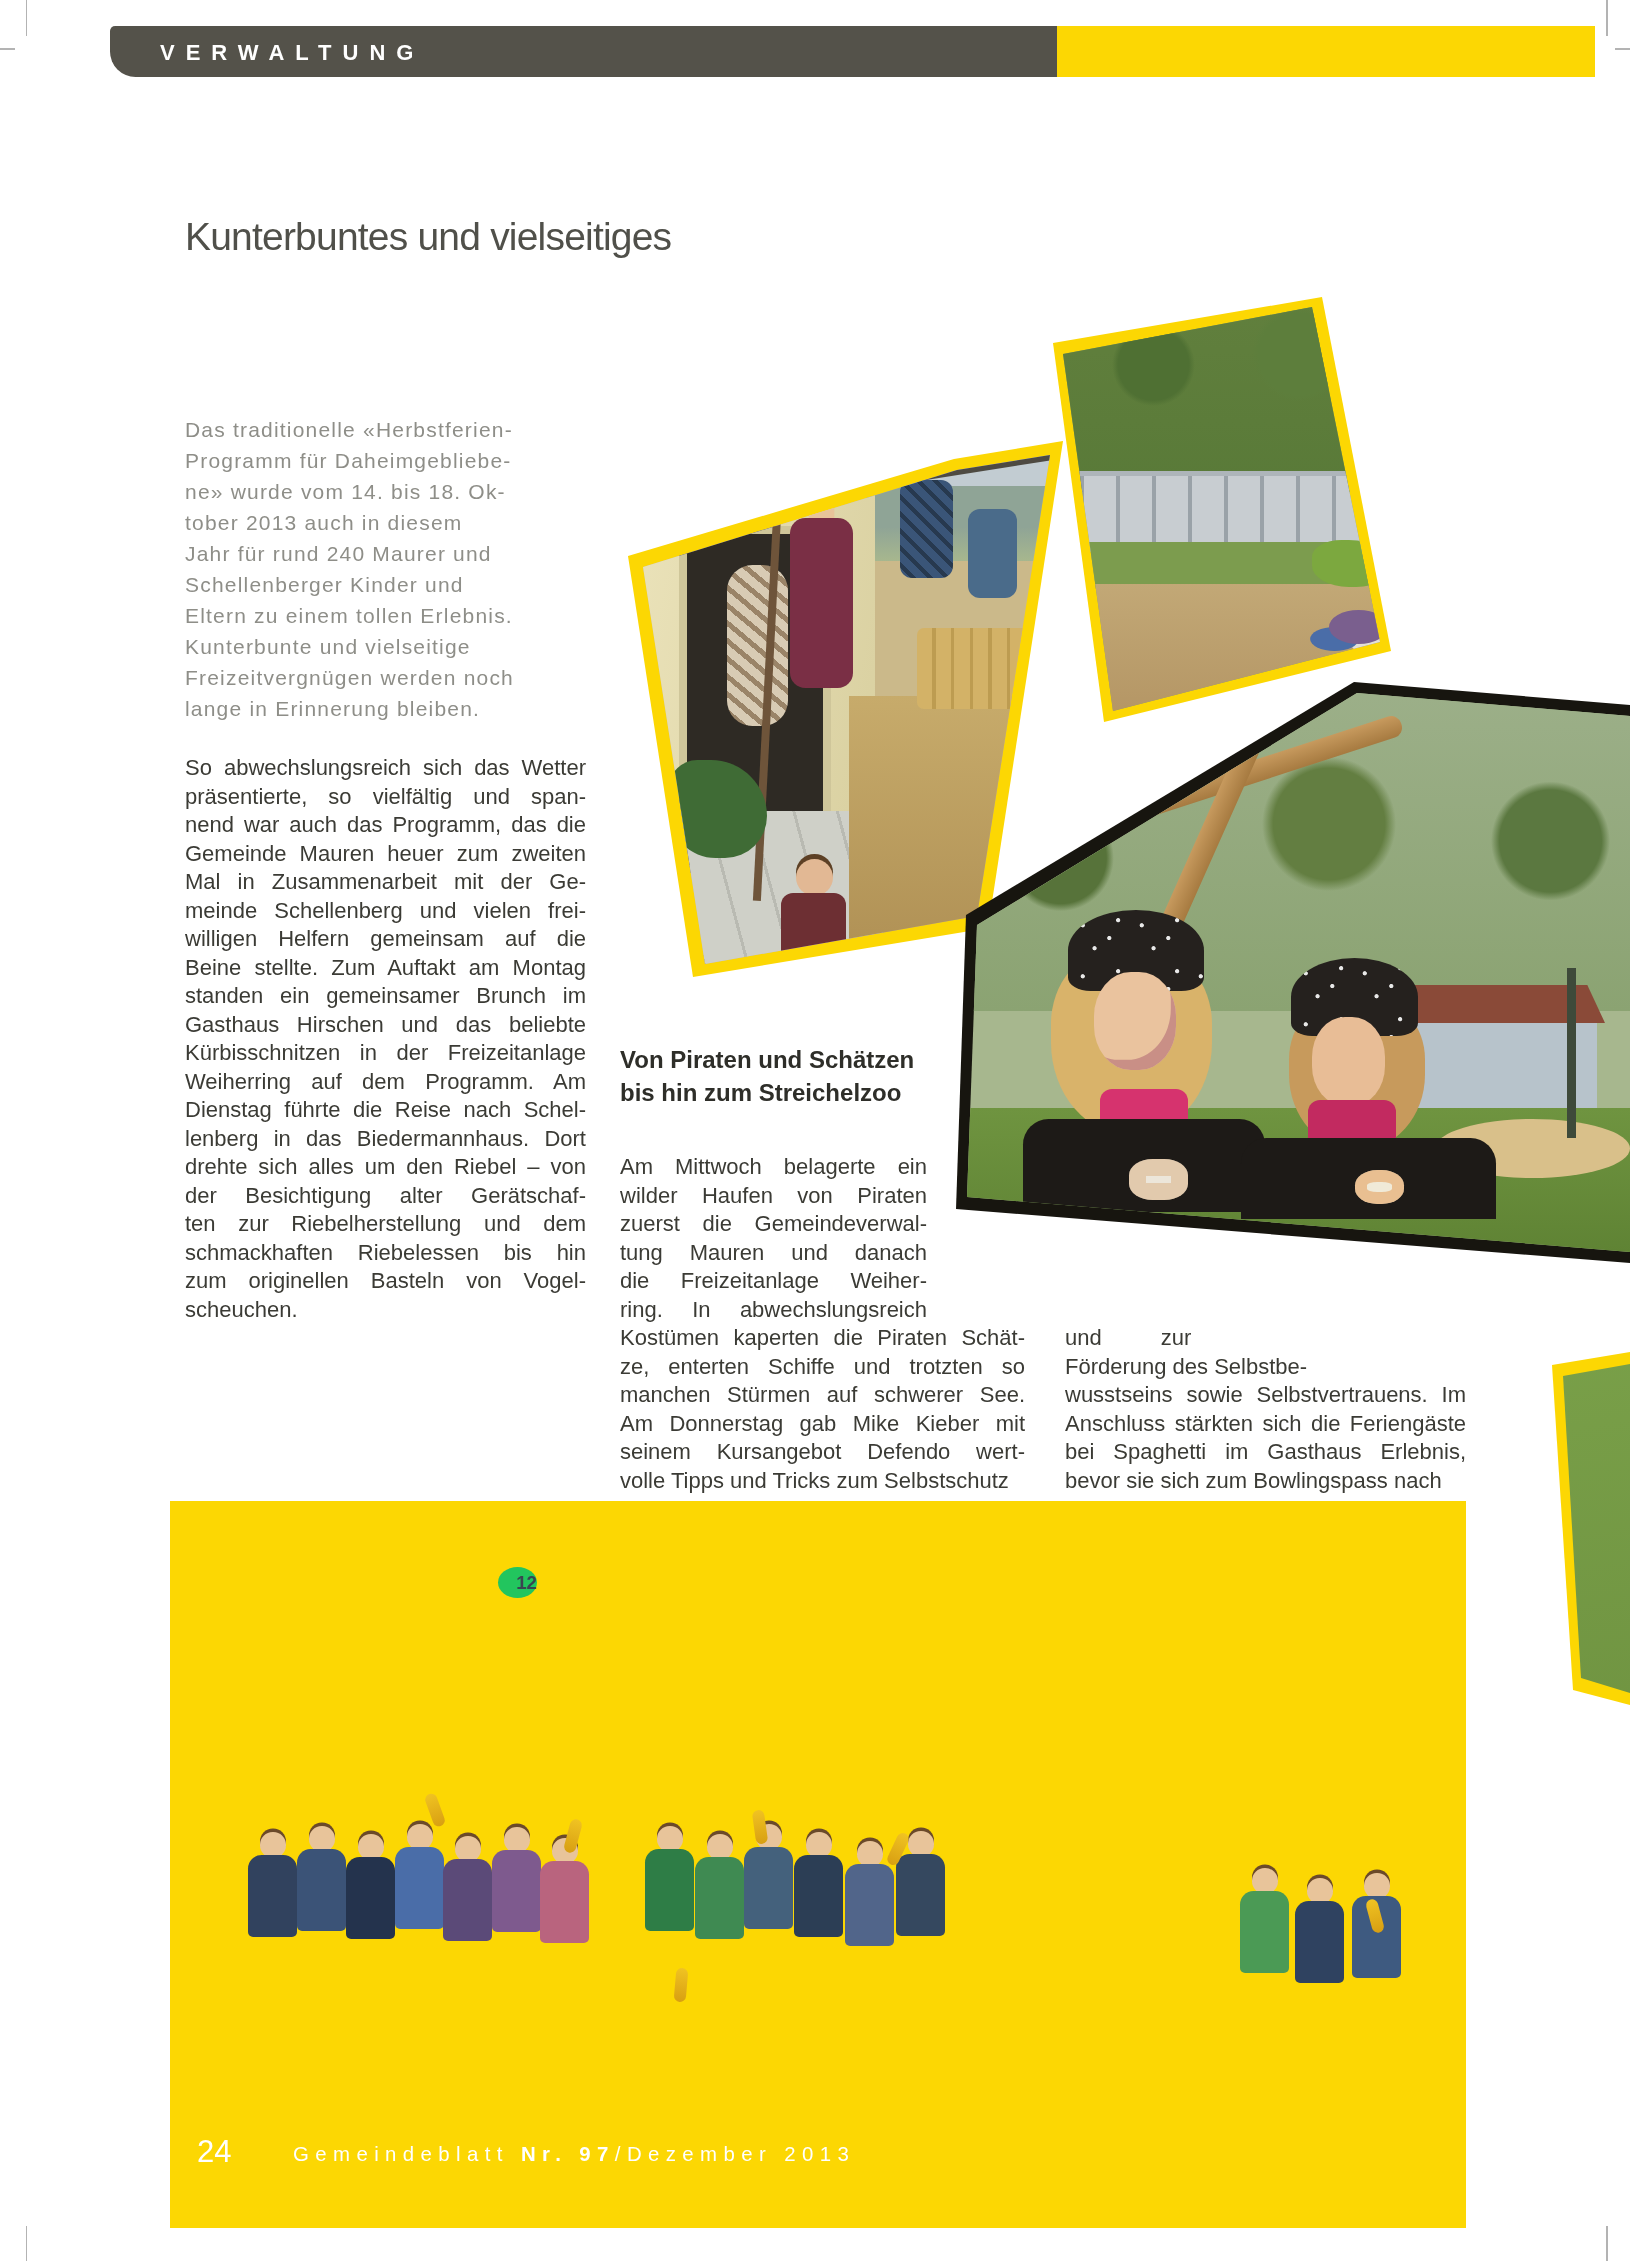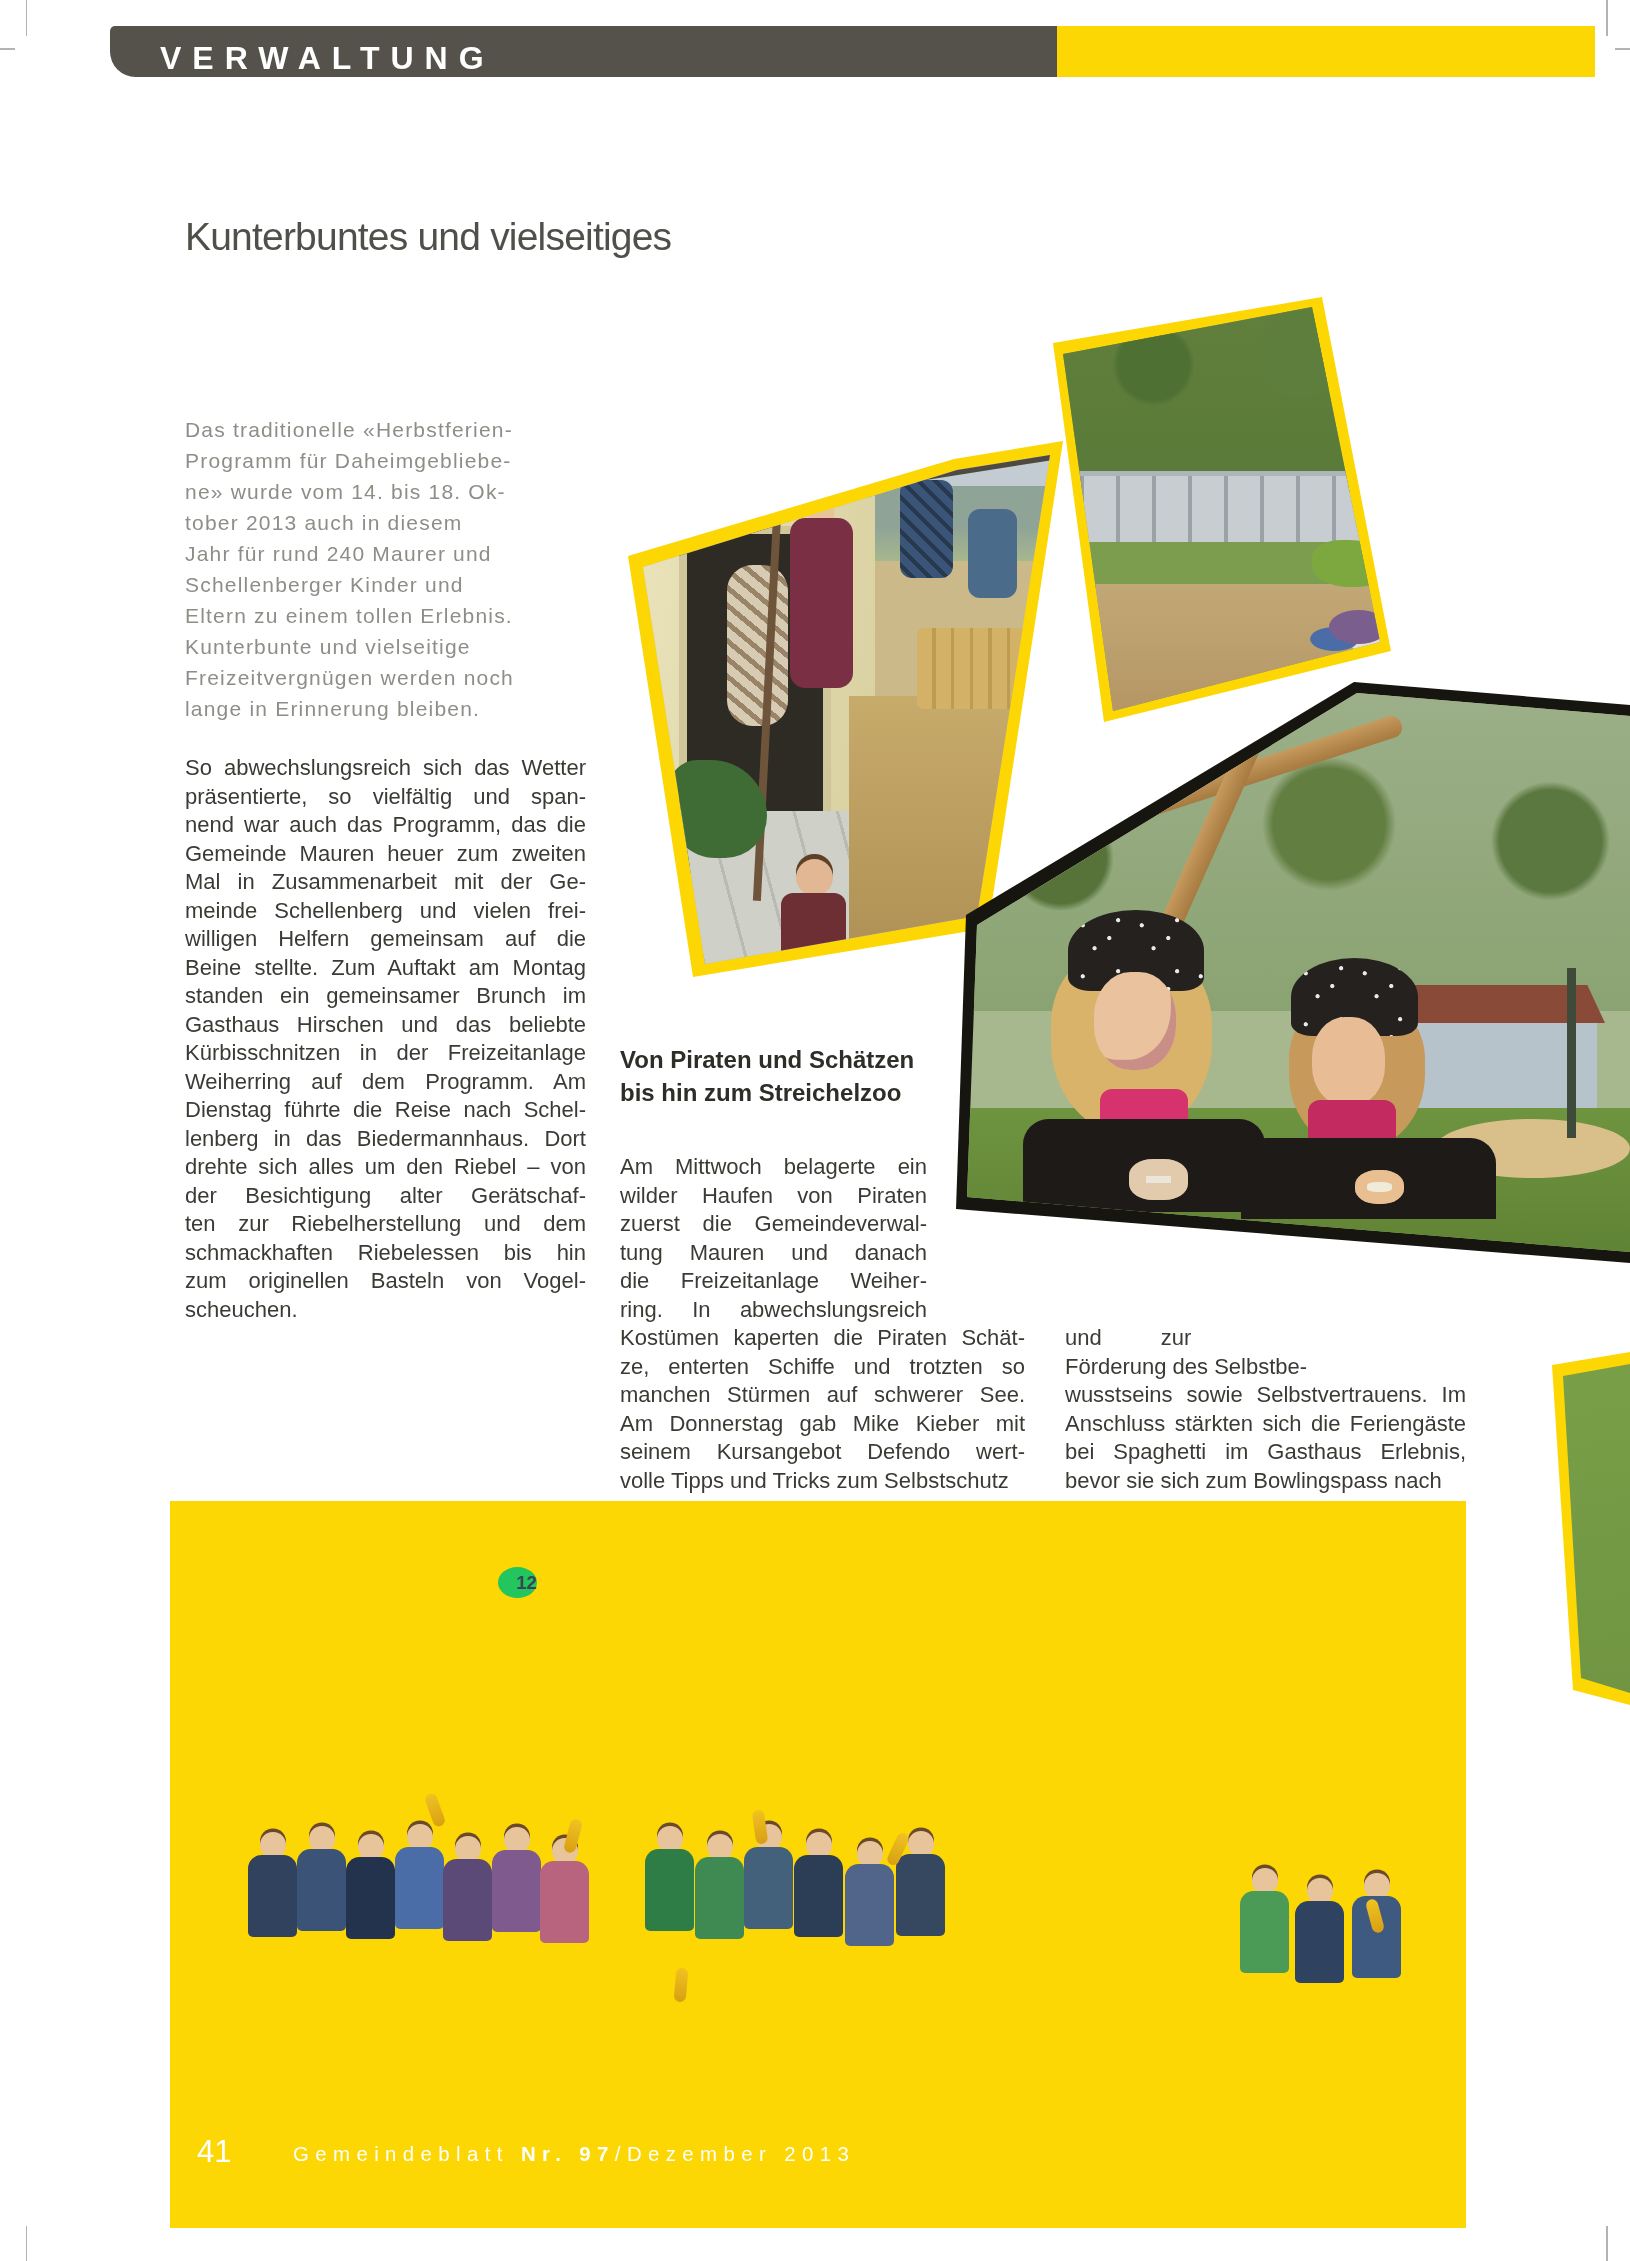--- a/index.html
+++ b/index.html
@@ -5,21 +5,21 @@
   html,body{margin:0;padding:0;background:#e9e9e9;}
   .page{position:relative;width:1630px;height:2261px;background:#ffffff;overflow:hidden;
         font-family:"Liberation Sans",sans-serif;}
   
   .cropmark{position:absolute;background:#b3b3b3;}
   
   .banner-gray{position:absolute;left:110px;top:25.5px;width:947px;height:51px;
       background:var(--banner-gray);border-radius:5.1px 0 0 25.5px;}
   .banner-yellow{position:absolute;left:1057px;top:25.5px;width:538px;height:51px;
       background:var(--accent);}
-  .banner-label{position:absolute;left:160px;top:40px;color:#fff;font-size:32px;font-weight:bold;
+  .banner-label{position:absolute;left:160px;top:40px;color:#fff;font-size:22px;font-weight:bold;
       letter-spacing:11px;}
   
   .title{position:absolute;left:185px;top:212px;color:var(--title-color);line-height:49px;}
   .title .l1{font-size:39px;font-weight:normal;letter-spacing:-0.8px;color:#50504a;}
   .title .l2{font-size:42px;font-weight:bold;letter-spacing:-0.8px;color:#45453f;}
   
   .intro{position:absolute;left:185px;top:414px;width:406px;color:var(--intro-color);
       font-size:21px;line-height:31px;letter-spacing:1.2px;}
   .col{position:absolute;font-size:22px;line-height:28.5px;color:var(--body-color);}
   .col .line{text-align:justify;text-align-last:justify;white-space:nowrap;}
@@ -209,21 +209,21 @@
   <div class="ph phD-out">
     <div class="ph phD-in"></div>
   </div>
 
   <div class="phE-out">
     
   </div>
 
   <div class="sign12">12</div>
 
-  <div class="pagenum">41</div>
+  <div class="pagenum">24</div>
   <div class="footline"><span>Gemeindeblatt </span><b>Nr. 97</b><span>/Dezember 2013</span></div>
 
 <div class="kid-fig" style="left: 248px; top: 1832px; z-index: 8;">
       <div class="head"></div>
       <div class="torso" style="background: rgb(49, 66, 94);"></div>
     </div>
     <div class="kid-fig" style="left: 297px; top: 1826px; z-index: 8;">
       <div class="head"></div>
       <div class="torso" style="background: rgb(59, 83, 119);"></div>
     </div>

